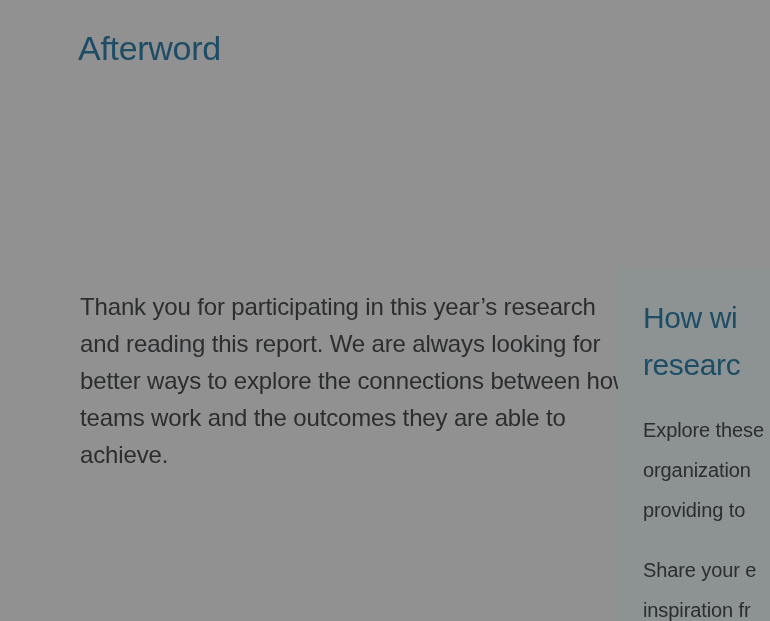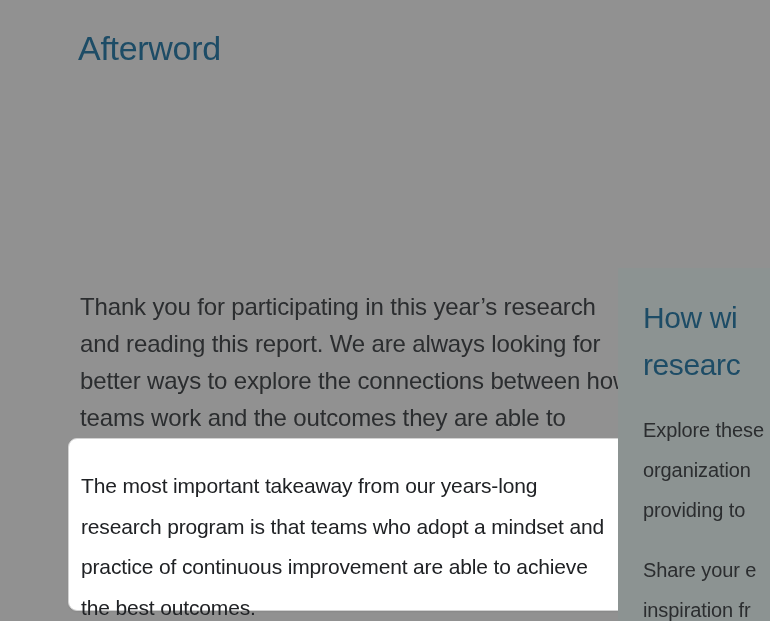--- a/index.html
+++ b/index.html
@@ -138,23 +138,20 @@
 
 <div id="page">
 
   <div class="main-col">
 
     <div class="eyebrow">Afterword</div>
 
 
     <p class="intro">Thank you for participating in this year’s research and reading this report. We are always looking for better ways to explore the connections between how teams work and the outcomes they are able to achieve.</p>
 
-    <div class="callout">
-      <p class="callout-text">The most important takeaway from our years-long research program is that teams who adopt a mindset and practice of continuous improvement are able to achieve the best outcomes.</p>
-    </div>
 
   </div>
 
   <aside class="side-panel">
 
     <h2 class="side-title">How wi</h2>
 
     <h2 class="side-title">researc</h2>
 
     <p class="side-body">Explore these</p>

